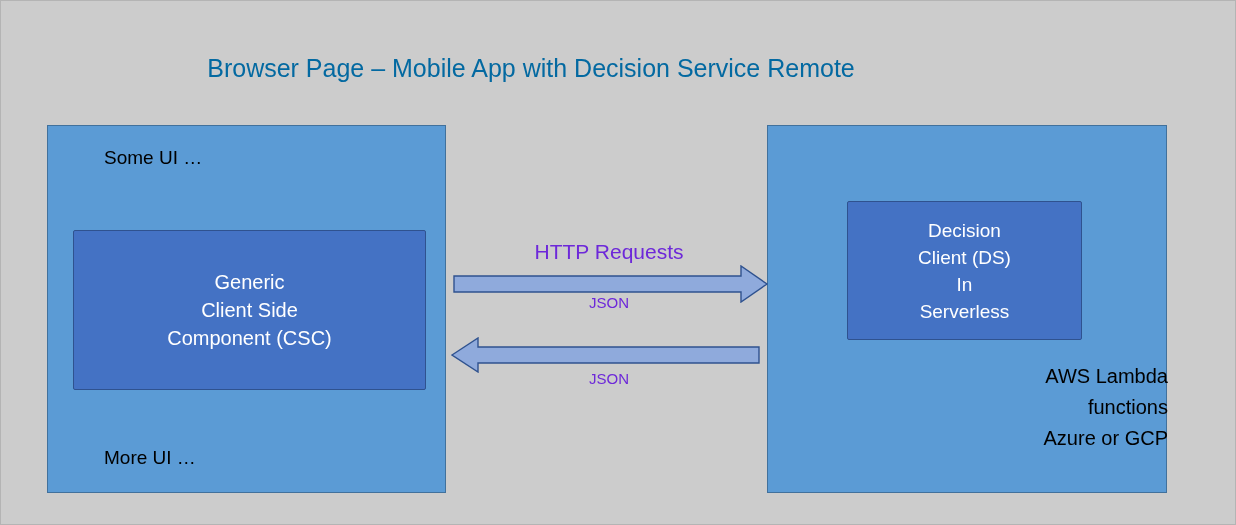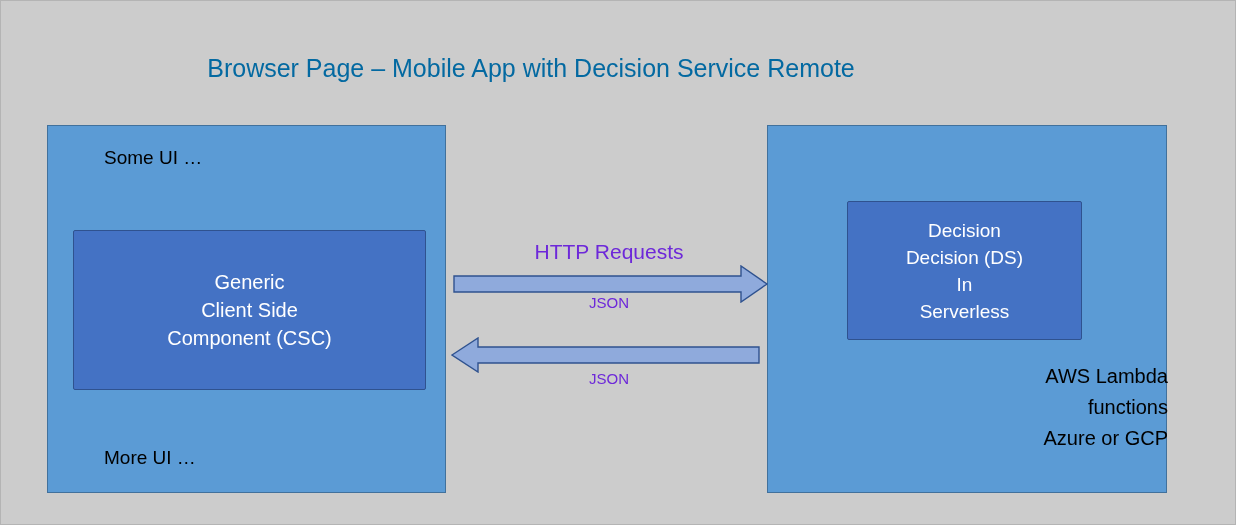--- a/index.html
+++ b/index.html
@@ -180,21 +180,21 @@
       <div class="line">Component (CSC)</div>
     </div>
 
     <div class="box-label" id="more-ui-label">More UI …</div>
   </div>
 
   <div class="outer-box" id="serverless-box">
 
     <div class="inner-component" id="ds-component">
       <div class="line">Decision</div>
-      <div class="line">Decision (DS)</div>
+      <div class="line">Client (DS)</div>
       <div class="line">In</div>
       <div class="line">Serverless</div>
     </div>
 
     <div id="cloud-functions-label">
       <div class="line">AWS Lambda</div>
       <div class="line">functions</div>
       <div class="line">Azure or GCP</div>
     </div>
   </div>

